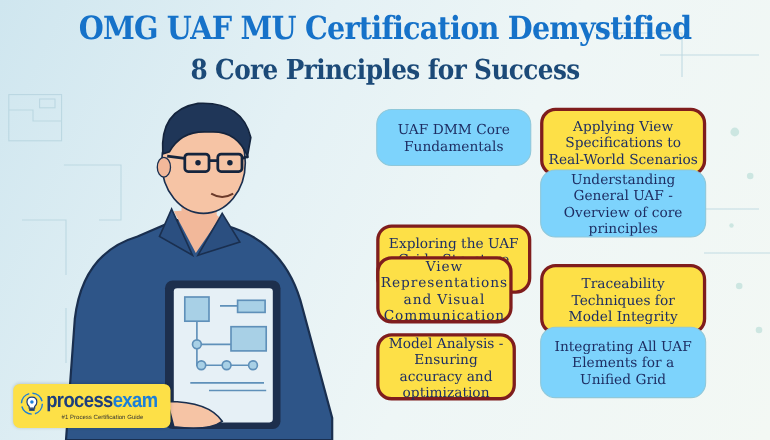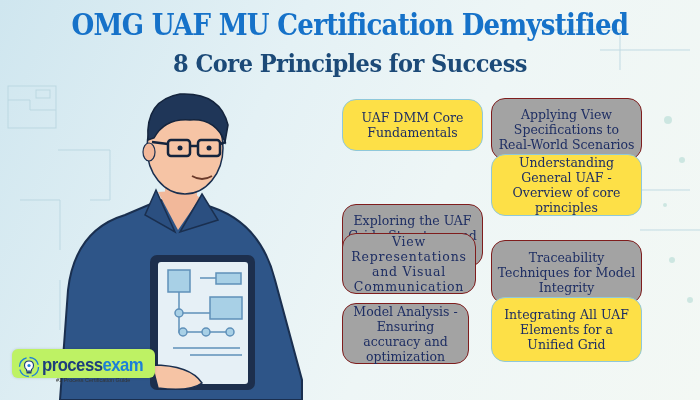--- a/index.html
+++ b/index.html
@@ -8,24 +8,24 @@
     font-family:"DejaVu Serif",serif;}
   .bg-circuit{position:absolute;left:0;top:0;width:700px;height:400px;}
   .title{position:absolute;left:0;width:700px;text-align:center;margin:0;
     font-family:"DejaVu Serif",serif;font-weight:bold;}
   #title{top:8px;font-size:29px;color:#1672c9;letter-spacing:-0.8px;transform:scaleX(0.9);}
   #subtitle{top:49px;font-size:25px;color:#1c4a78;letter-spacing:-0.6px;transform:scaleX(0.9);}
   .card{position:absolute;box-sizing:border-box;border-radius:14px;display:flex;
     align-items:center;justify-content:center;text-align:center;
     font-family:"DejaVu Serif",serif;font-size:12.5px;line-height:15px;color:#1e2e63;
     padding:0 4px;}
-  .teal{background:#fde047;border:1px solid #8fc8da;justify-content:flex-end;}
-  .lav{background:#a3a3a3;border:1px solid #7f1d1d;}
+  .teal{background:#7dd3fc;border:1px solid #8fc8da;justify-content:flex-end;}
+  .lav{background:#fde047;border:3px solid #7f1d1d;}
   .person{position:absolute;left:40px;top:80px;}
-  .logo{position:absolute;left:12px;top:349px;width:143px;height:29px;background:#bef264;
+  .logo{position:absolute;left:12px;top:349px;width:143px;height:40px;background:#fde047;
     border-radius:6px;box-shadow:0 0 3px rgba(0,0,0,0.15);}
   .logo-icon{position:absolute;left:6px;top:7px;width:22px;height:22px;}
   .logo-word{position:absolute;left:30px;top:5px;font-family:"Liberation Sans",sans-serif;
     font-weight:bold;font-size:19px;letter-spacing:-0.6px;transform:scaleX(0.88);transform-origin:left;}
   .logo-word .p1{color:#1d3e7c;}
   .logo-word .p2{color:#1c7fd8;}
   .logo-tag{position:absolute;left:44px;top:28px;font-family:"Liberation Sans",sans-serif;
     font-size:5.5px;color:#333;}
 </style>
 </head>
@@ -99,21 +99,21 @@
 </div>
 <div class="card lav" style="left:491px;top:98px;width:151px;height:62px;">
   <span>Applying View Specifications to Real-World Scenarios</span>
 </div>
 <div class="card lav" style="left:342px;top:160px;width:141px;height:63px;margin-top:44px;">
   <span>Exploring the UAF Grid - Structure and purpose</span>
 </div>
 <div class="card teal" style="left:491px;top:154px;width:151px;height:62px;">
   <span>Understanding General UAF - Overview of core principles</span>
 </div>
-<div class="card lav" style="left:342px;top:233px;width:134px;height:61px;letter-spacing:0.8px;">
+<div class="card lav" style="left:342px;top:233px;width:124px;height:61px;letter-spacing:0.8px;">
   <span>View Representations and Visual Communication</span>
 </div>
 <div class="card lav" style="left:491px;top:240px;width:151px;height:64px;">
   <span>Traceability Techniques for Model Integrity</span>
 </div>
 <div class="card lav" style="left:342px;top:303px;width:127px;height:61px;">
   <span>Model Analysis - Ensuring accuracy and optimization</span>
 </div>
 <div class="card teal" style="left:491px;top:297px;width:151px;height:65px;">
   <span>Integrating All UAF Elements for a Unified Grid</span>

